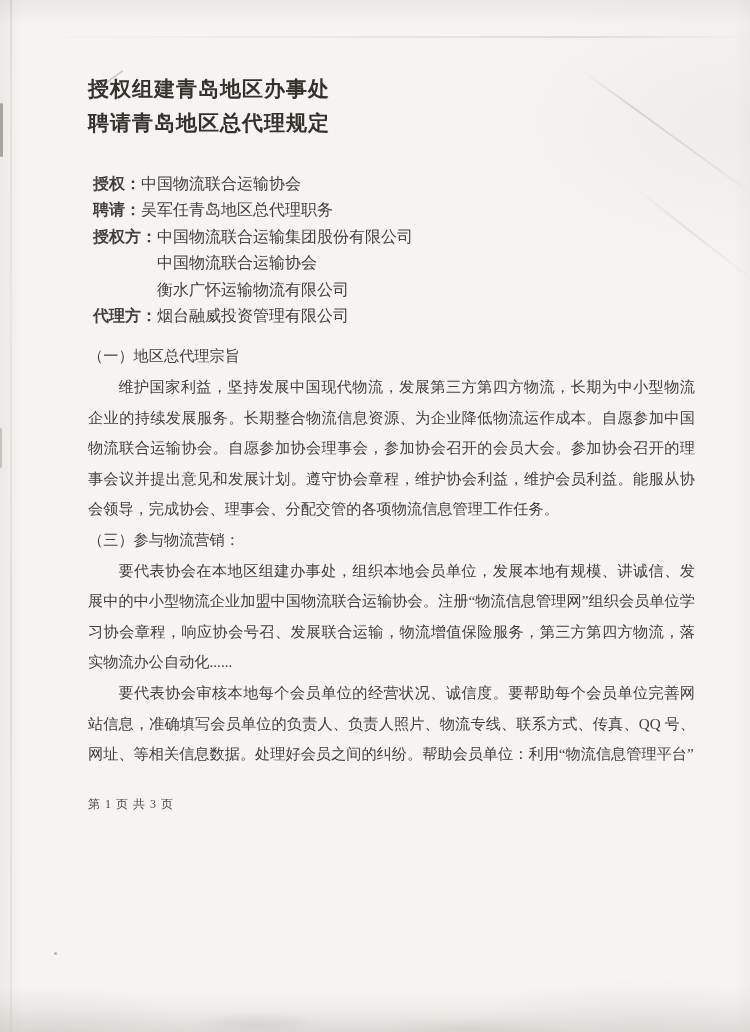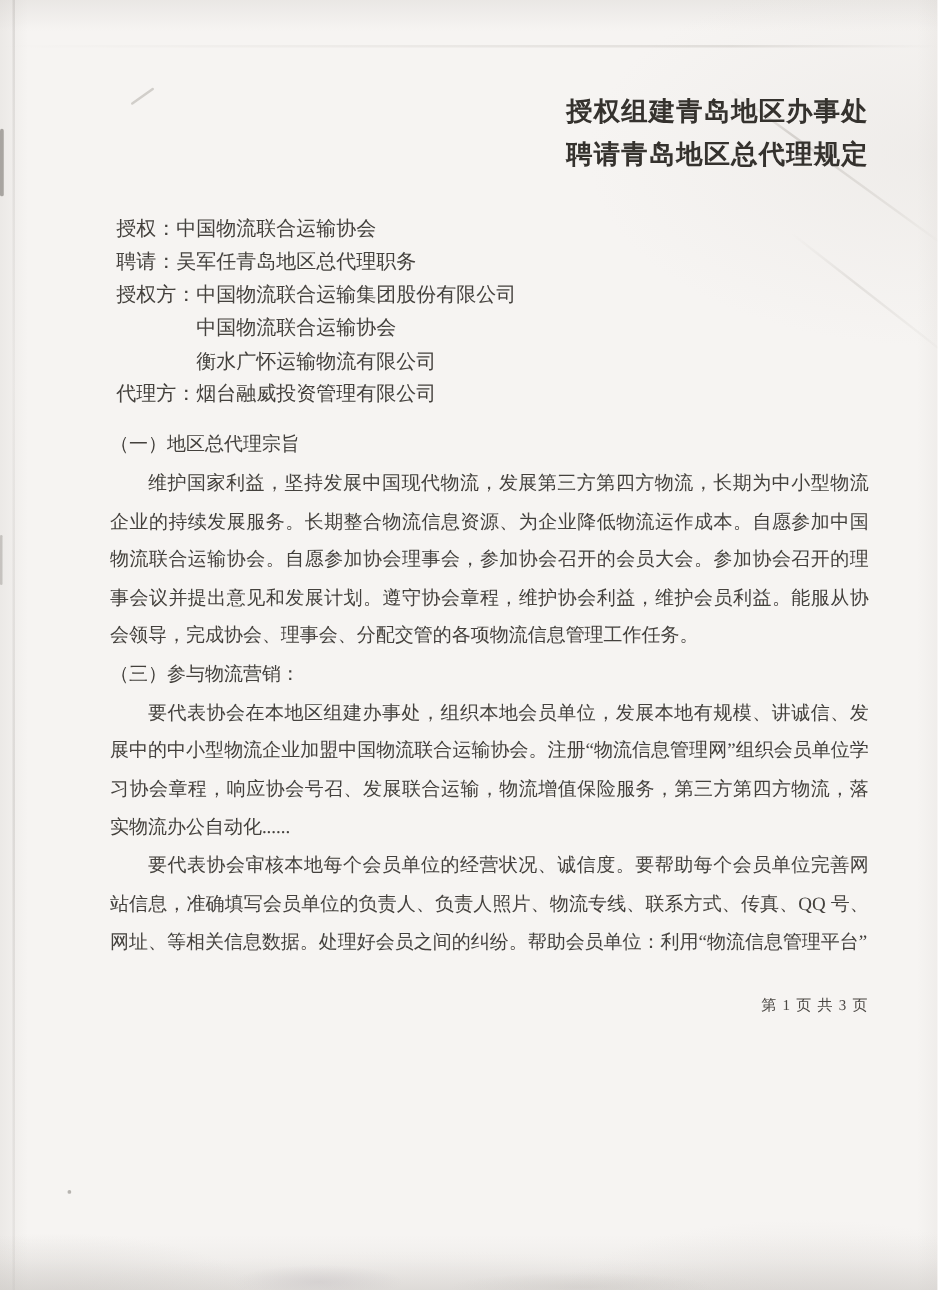--- a/index.html
+++ b/index.html
@@ -53,42 +53,42 @@
       radial-gradient(ellipse 90px 18px at 34% 85%, rgba(198,193,196,0.45), transparent 75%),
       radial-gradient(ellipse 140px 16px at 62% 95%, rgba(200,196,192,0.40), transparent 75%),
       linear-gradient(0deg, rgba(198,194,190,0.40), rgba(206,202,198,0.14) 55%, rgba(206,202,198,0)); }
   
   .content {
     position: absolute; left: 88px; top: 0; width: 607px;
     color: #44413d;
   }
   .doc-title {
     margin-top: 72px;
-    text-align: right;
+    text-align: left;
     font-size: 21px; font-weight: 700;
     line-height: 34px; letter-spacing: 1px;
     color: #35322e;
   }
   .header-fields {
     margin-top: 31px; padding-left: 5px;
     font-size: 16px; line-height: 26.4px;
   }
   .hf-row { white-space: nowrap; }
-  .hf-label { display: inline-block; }
+  .hf-label { display: inline-block; font-weight: bold; }
   .hf-extra { padding-left: 64px; }
   .body-text {
     margin-top: 12px;
     font-size: 15.2px; line-height: 30.6px;
     text-align: justify; text-justify: inter-ideograph;
   }
   .section-heading { text-indent: 0; }
   .para { text-indent: 2em; }
   .footer {
     margin-top: 26px;
-    text-align: right;
+    text-align: left;
     font-size: 12px; line-height: 16px;
     letter-spacing: 1px; color: #4a4743;
   }
 </style>
 </head>
 <body>
 
 <div class="paper">
 
   <div class="artifact fold-left"></div>

